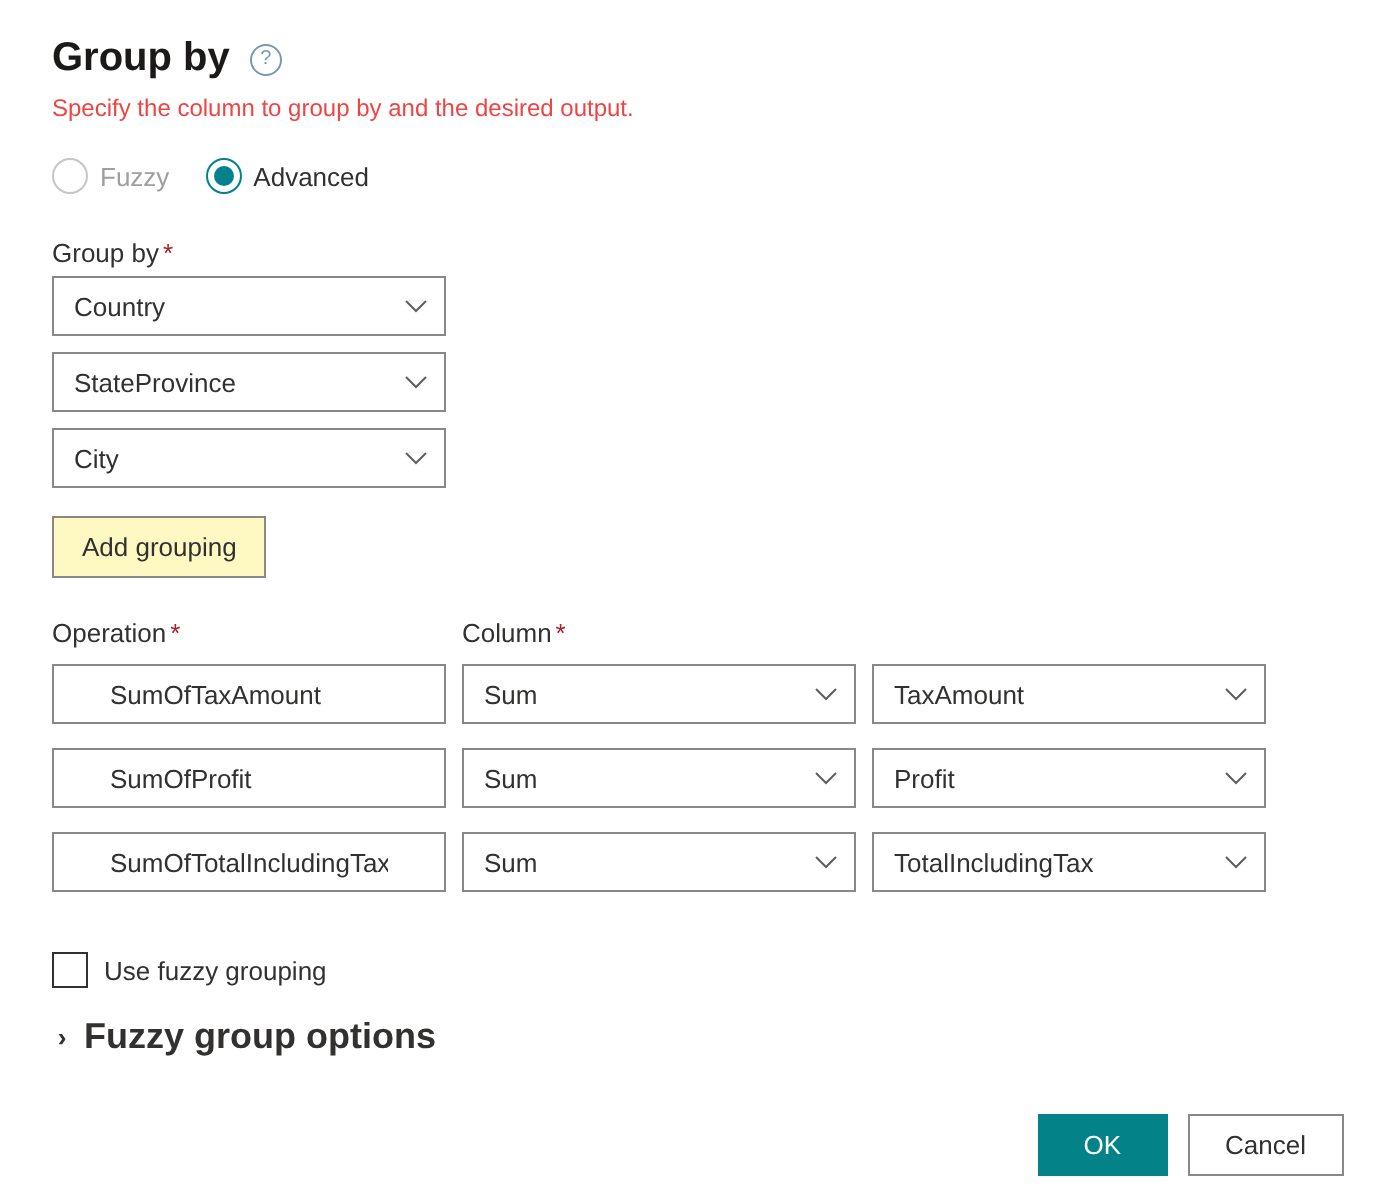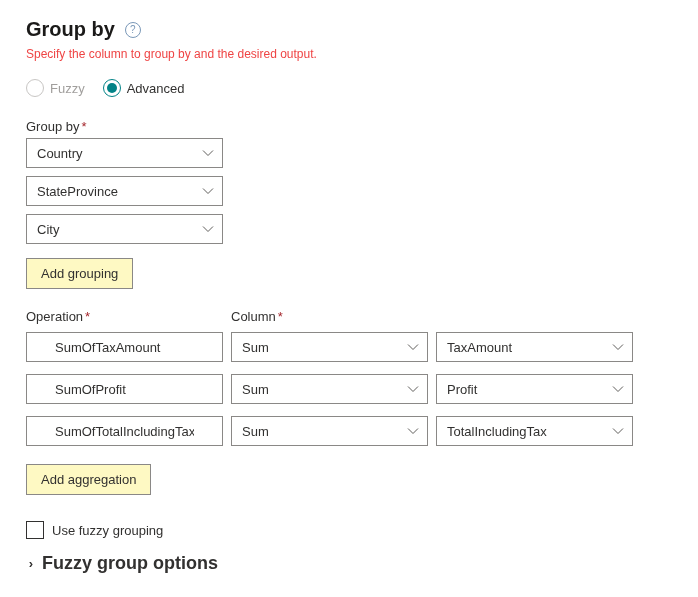--- a/index.html
+++ b/index.html
@@ -233,21 +233,20 @@
     <div class="dropdown">
       <span>TotalIncludingTax</span>
       <span class="chev">
           <svg viewBox="0 0 12 12">
             <path d="M1 3.5 L6 8.5 L11 3.5" stroke="#605e5c" stroke-width="1" fill="none"></path>
           </svg>
         </span>
     </div>
   </div>
 
-  <button class="btn-light">Add aggregation</button>
 </div>
 
 <div class="checkbox-row">
   <span class="checkbox-box"></span>
   <span>Use fuzzy grouping</span>
 </div>
 
 <div class="expand-row">
   <span class="expand-chev">›</span>
   <span class="label">Fuzzy group options</span>

